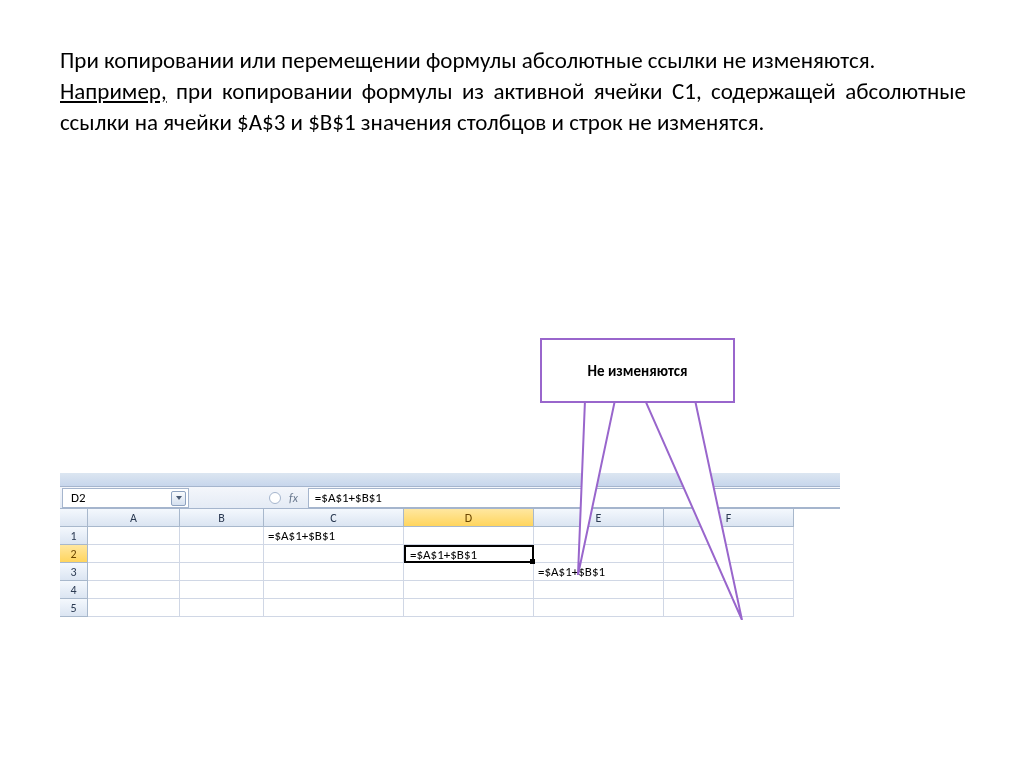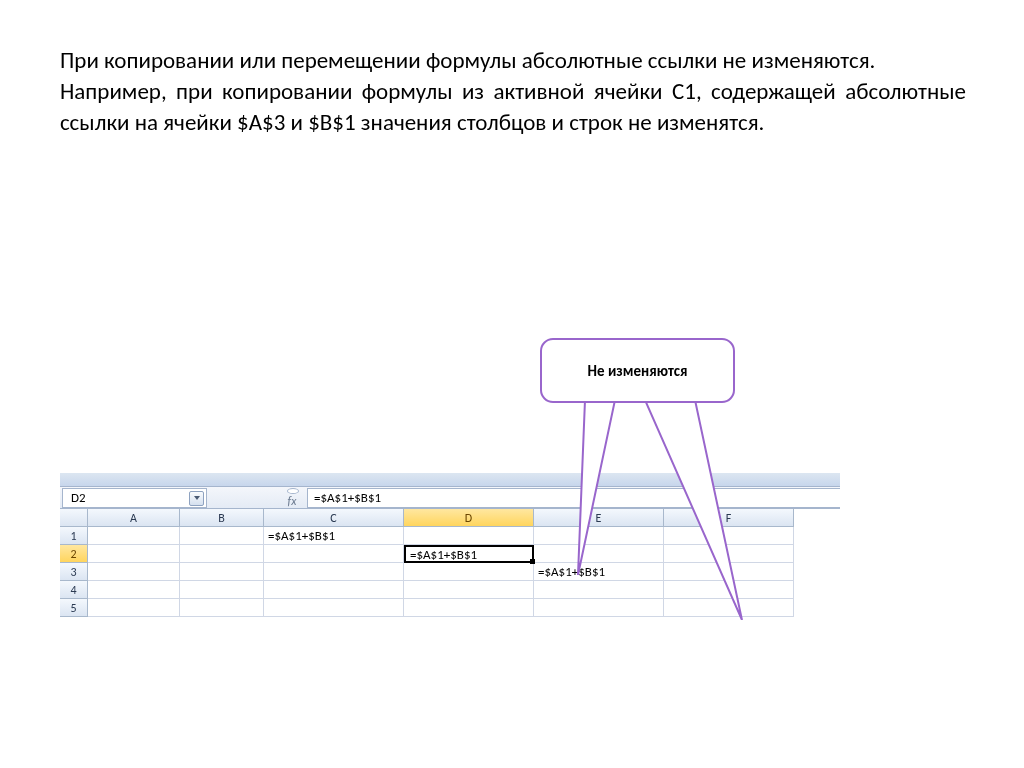--- a/index.html
+++ b/index.html
@@ -14,31 +14,31 @@
     .slide-text {
       position: absolute;
       top: 45px;
       left: 60px;
       right: 58px;
       font-size: 23px;
       line-height: 1.35;
       color: #000000;
       text-align: justify;
     }
-    .underline { }
+    .underline { text-decoration: underline; }
     
     
     .callout {
       position: absolute;
       top: 338px;
       left: 540px;
       width: 195px;
       height: 65px;
       border: 2px solid #9966cc;
-      border-radius: 13px;
+      border-radius: 0;
       display: flex;
       align-items: center;
       justify-content: center;
       font-size: 15px;
       font-weight: bold;
       background: #fff;
       z-index: 10;
     }
     .callout-tail1 {
       position: absolute;
@@ -72,21 +72,21 @@
     }
     .formula-bar {
       display: flex;
       align-items: center;
       height: 22px;
       border-bottom: 1px solid #a5b5cd;
       font-size: 13px;
       background: linear-gradient(#f4f6fb, #e4ebf5);
     }
     .name-box {
-      width: 145px;
+      width: 127px;
       background: #ffffff;
       border: 1px solid #a5b5cd;
       height: 20px;
       display: flex;
       align-items: center;
       padding: 0 8px;
       margin-left: 2px;
       position: relative;
     }
     .name-dropdown {
@@ -106,21 +106,20 @@
       content: "";
       border-left: 3px solid transparent;
       border-right: 3px solid transparent;
       border-top: 4px solid #4a5a73;
     }
     .fx-block {
       display: flex;
       align-items: center;
       margin-left: 80px;
       height: 20px;
-      flex-direction: column;
     }
     .fx-dot {
       width: 12px;
       height: 12px;
       background: #fff;
       border: 1px solid #a5b5cd;
       border-radius: 50%;
       margin-right: 8px;
     }
     .fx-label {

